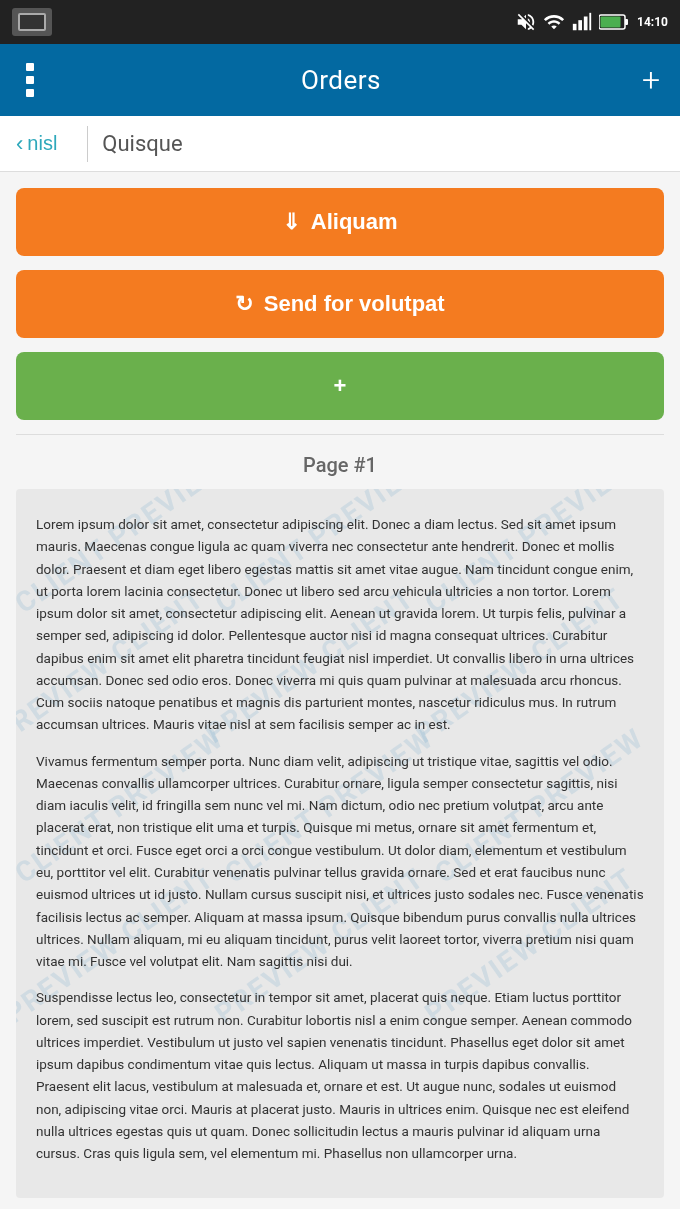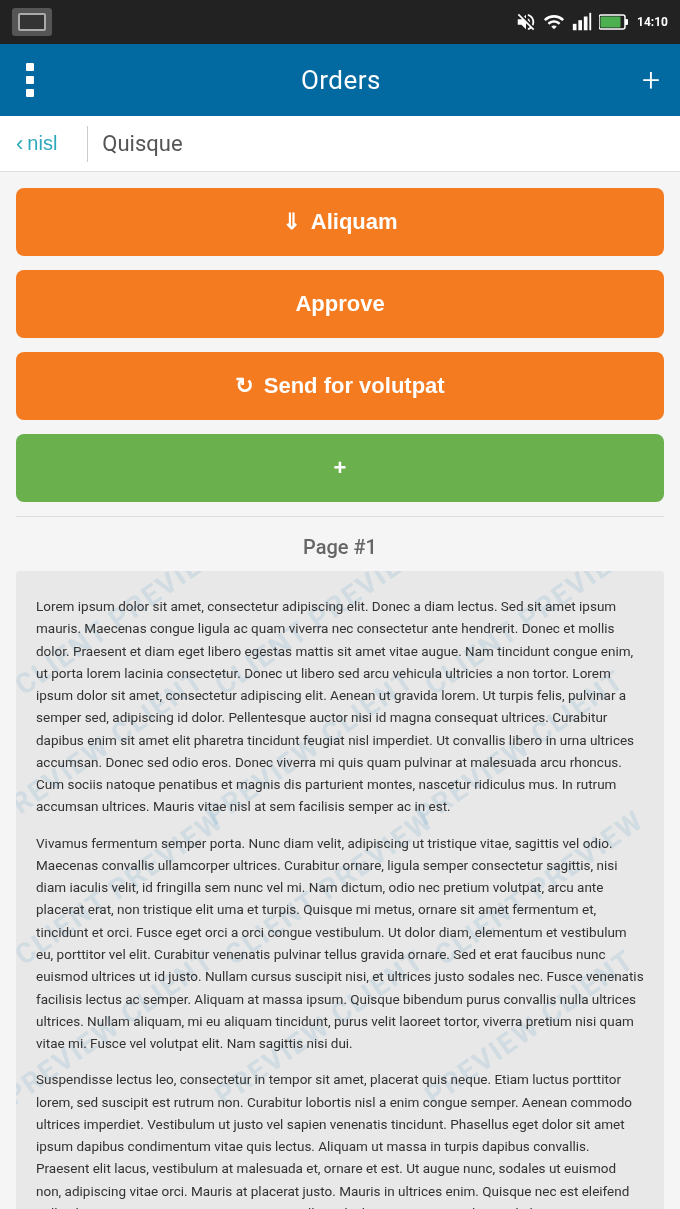--- a/index.html
+++ b/index.html
@@ -283,23 +283,20 @@
   <span class="nav-title">Quisque</span>
 </div>
 
 <div class="content">
 
   <button class="btn-orange">
     <span class="btn-icon">⇓</span>
     <span>Aliquam</span>
   </button>
 
-  <button class="btn-orange">
-    <span>Approve</span>
-  </button>
 
   <button class="btn-orange">
     <span class="btn-icon">↻</span>
     <span>Send for volutpat</span>
   </button>
 
   <button class="btn-green">
     <span class="btn-icon">+</span>
   </button>
 

